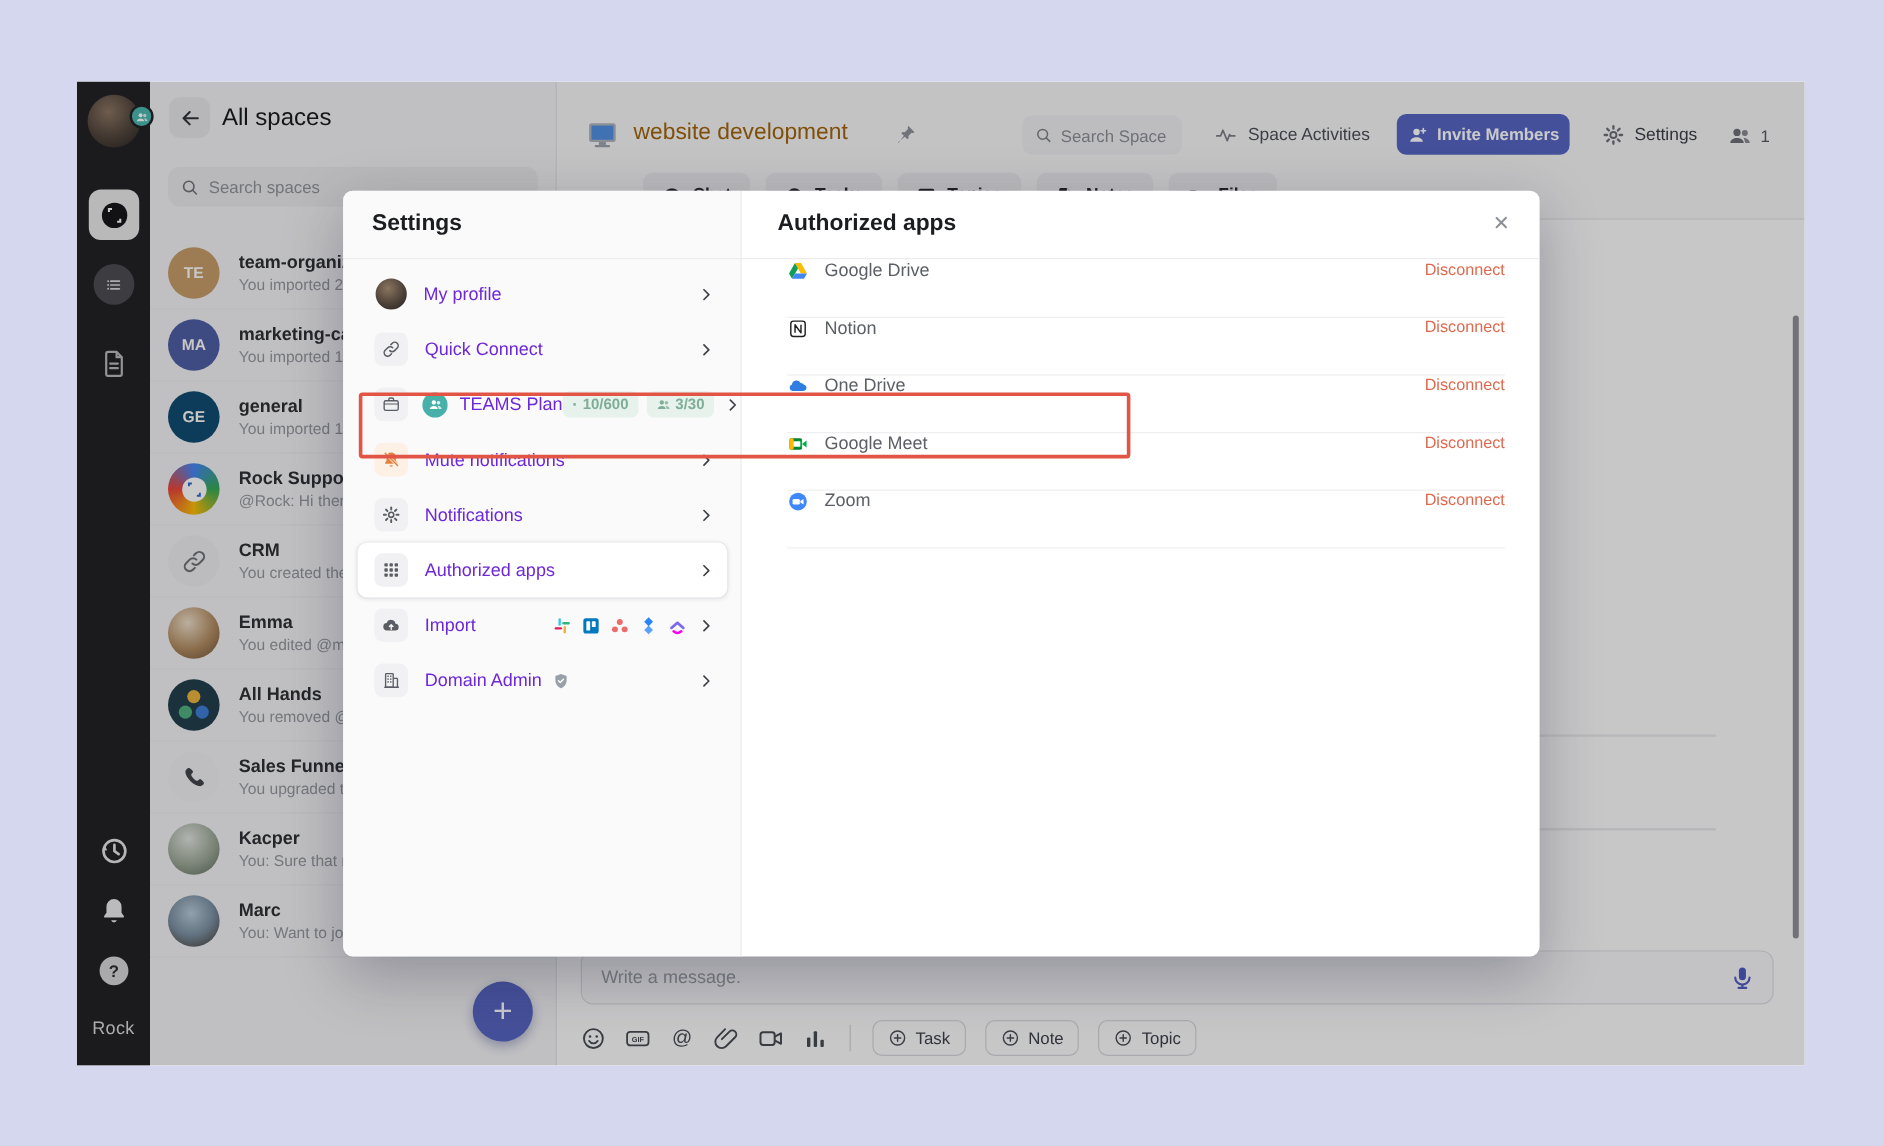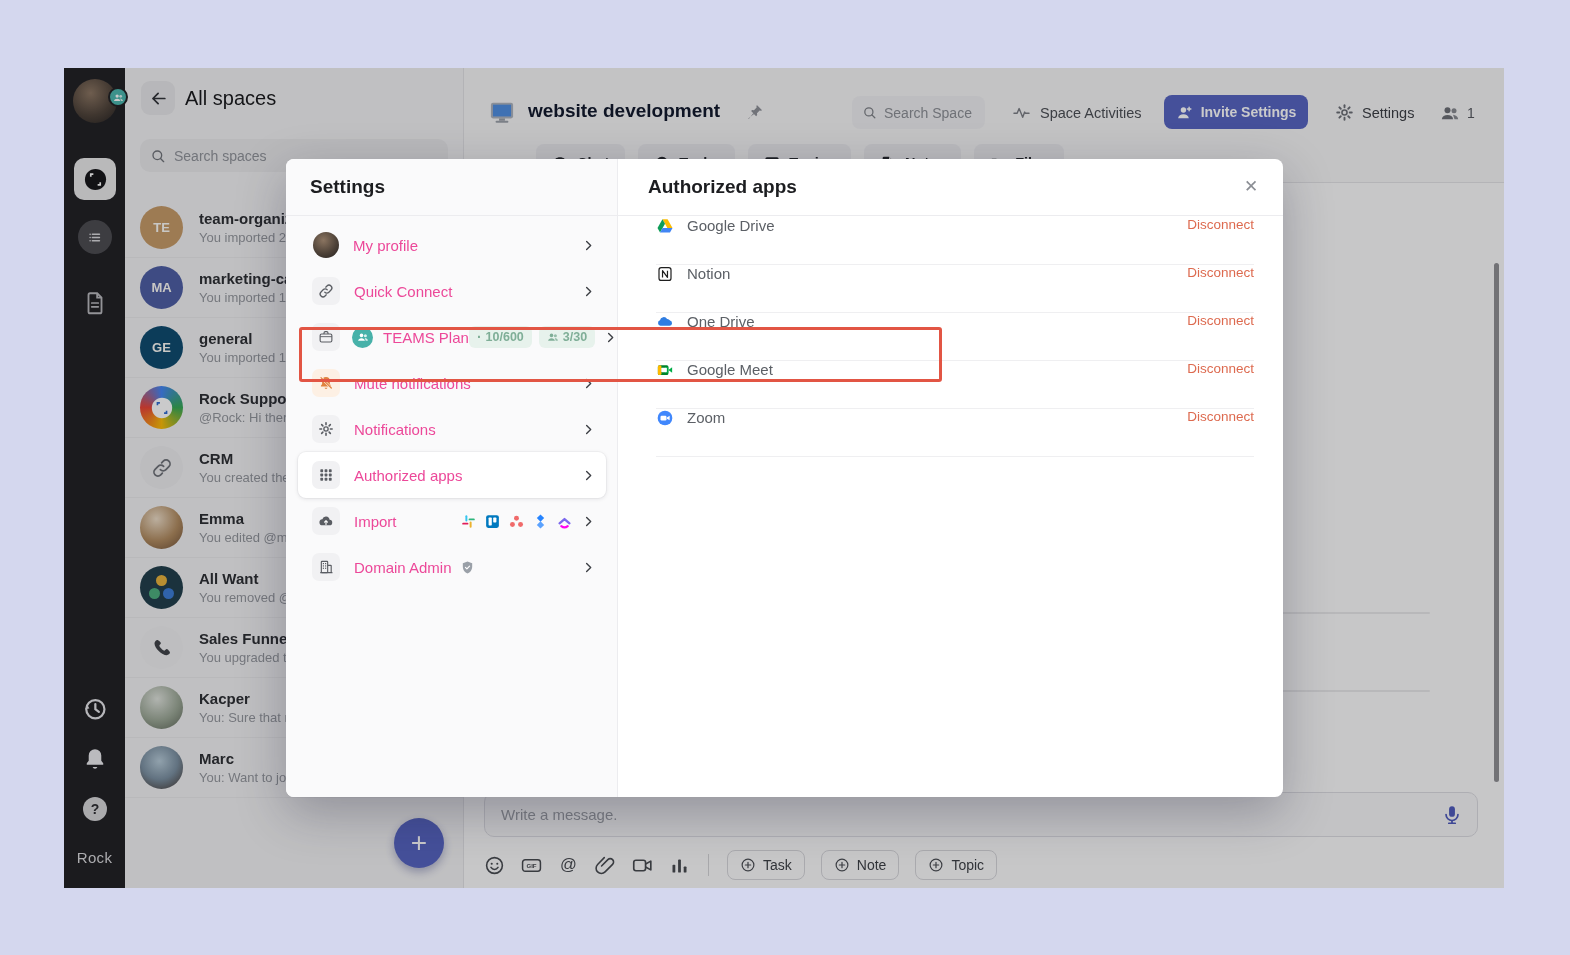--- a/index.html
+++ b/index.html
@@ -69,21 +69,21 @@
   .space-preview { font-size:13px; color:#93969c; margin-top:3px; }
   .fab { position:absolute; left:269px; top:750px; width:50px; height:50px; border-radius:50%;
     background:#5563c1; color:#fff; border:0; font-size:28px; font-weight:300; line-height:48px;
     box-shadow:0 4px 10px rgba(40,50,120,.35); z-index:10; }
 
   
   .main { position:absolute; left:400px; top:0; right:0; bottom:0; background:#fbfbfc; }
   .space-header { position:absolute; left:0; top:0; right:0; height:115px;
     background:#f6f6f7; border-bottom:1px solid #e3e3e6; }
   .sh-monitor { position:absolute; left:24px; top:30px; width:28px; height:28px; }
-  .sh-title { position:absolute; left:64px; top:32px; font-size:19px; font-weight:700; color:#0f172a; }
+  .sh-title { position:absolute; left:64px; top:32px; font-size:19px; font-weight:400; color:#a16207; }
   .sh-pin { position:absolute; left:282px; top:35px; width:18px; height:18px; color:#8d9096; }
   .sh-search { position:absolute; left:388px; top:28px; width:133px; height:33px; border-radius:8px;
     background:#efeff1; display:flex; align-items:center; padding:0 10px; gap:7px;
     color:#8b8e94; font-size:14px; }
   .sh-search .ic { width:15px; height:15px; color:#7c7f85; }
   .sh-activities { position:absolute; left:548px; top:28px; height:33px; display:flex;
     align-items:center; gap:9px; color:#4a4d52; font-size:14.5px; }
   .sh-activities .ic { width:19px; height:19px; color:#7a7d83; }
   .sh-invite { position:absolute; left:700px; top:27px; width:144px; height:34px; border-radius:8px;
     background:#5563c1; color:#fff; border:0; font-size:14px; font-weight:600; font-family:inherit;
@@ -137,21 +137,21 @@
   .menu-row.selected { background:#fff; box-shadow:0 1px 4px rgba(20,20,40,.10), 0 0 0 1px rgba(20,20,40,.03); }
   .menu-iconbox { width:28px; height:28px; border-radius:7px; background:#f1f1f3; flex:none;
     display:flex; align-items:center; justify-content:center; color:#5a5d63; }
   .menu-iconbox .ic { width:16px; height:16px; }
   .menu-iconbox.photo { background:radial-gradient(circle at 40% 32%, #8a7460, #4e4238 55%, #23201e);
     border-radius:50%; width:26px; height:26px; margin-left:1px; }
   .menu-iconbox.orange { background:#fdf0e4; color:#e0823f; }
   .menu-plan-people { width:21px; height:21px; border-radius:50%; background:#47b1a9; color:#fff;
     display:flex; align-items:center; justify-content:center; margin-left:12px; flex:none; }
   .menu-plan-people .ic { width:12px; height:12px; }
-  .menu-label { margin-left:14px; font-size:15px; color:#ec4899; white-space:nowrap; }
+  .menu-label { margin-left:14px; font-size:15px; color:#6d28d9; white-space:nowrap; }
   .menu-label.tight { margin-left:10px; }
   .menu-chevron { margin-left:auto; width:15px; height:15px; color:#3c3f44; flex:none; }
   .menu-badges { margin-left:auto; display:flex; gap:7px; margin-right:8px; }
   .badge { background:#e7f2ec; color:#7fae97; border-radius:6px; font-size:12.5px; font-weight:600;
     padding:4px 8px; display:flex; align-items:center; gap:4px; white-space:nowrap; }
   .badge .ic { width:12px; height:12px; }
   .badge .dot { font-size:14px; line-height:8px; }
   .menu-trailing { margin-left:auto; display:flex; gap:7px; margin-right:8px; }
   .menu-trailing .ic { width:17px; height:17px; }
   .menu-verified { width:15px; height:15px; color:#9aa0a8; margin-left:8px; flex:none; }
@@ -311,21 +311,21 @@
             <div class="space-preview">You edited @m</div>
           </div>
         </div>
         <div class="space-row">
           <div class="space-avatar" style="background:#1f3d49">
             <span class="allhands-dot" style="left:16px;top:9px;background:#e8b23a"></span>
             <span class="allhands-dot" style="left:9px;top:22px;background:#4caf7d"></span>
             <span class="allhands-dot" style="left:23px;top:22px;background:#3a7bd5"></span>
           </div>
           <div class="space-info">
-            <div class="space-name">All Want</div>
+            <div class="space-name">All Hands</div>
             <div class="space-preview">You removed @</div>
           </div>
         </div>
         <div class="space-row">
           <div class="space-avatar" style="background:#f0f0f1;color:#3f4247">
             <span class="ic " style="">
               <svg viewBox="0 0 24 24" xmlns="http://www.w3.org/2000/svg">
                 <path fill="currentColor" d="M7 3.2c1 0 3.8 2.6 3.8 3.5 0 .9-1.7 1.8-1.7 2.6 0 1.6 3.9 5.6 5.5 5.6.8 0 1.7-1.7 2.6-1.7.9 0 3.5 2.8 3.5 3.8 0 1.4-2 2.8-3.5 2.8-5.4 0-13.4-7.8-13.4-13.1C3.8 5.2 5.6 3.2 7 3.2z"></path>
               </svg>
             </span>
@@ -387,21 +387,21 @@
         <span>Space Activities</span>
       </div>
       <button class="sh-invite">
         <span class="ic">
             <svg viewBox="0 0 24 24" xmlns="http://www.w3.org/2000/svg">
               <circle cx="10.5" cy="8.5" r="3.8" fill="currentColor"></circle>
               <path d="M3 20c.4-3.6 3.6-5.5 7.5-5.5s7.1 1.9 7.5 5.5z" fill="currentColor"></path>
               <path d="M18.5 4.5v5M16 7h5" stroke="currentColor" stroke-width="2" stroke-linecap="round"></path>
             </svg>
           </span>
-        <span>Invite Settings</span>
+        <span>Invite Members</span>
       </button>
       <div class="sh-settings">
         <span class="ic">
             <svg viewBox="0 0 24 24" xmlns="http://www.w3.org/2000/svg">
               <circle cx="12" cy="12" r="3.2" fill="none" stroke="currentColor" stroke-width="2"></circle>
               <g stroke="currentColor" stroke-width="2.4" stroke-linecap="round">
                 <line x1="12" y1="2.8" x2="12" y2="5.4"></line>
                 <line x1="12" y1="18.6" x2="12" y2="21.2"></line>
                 <line x1="2.8" y1="12" x2="5.4" y2="12"></line>
                 <line x1="18.6" y1="12" x2="21.2" y2="12"></line>

